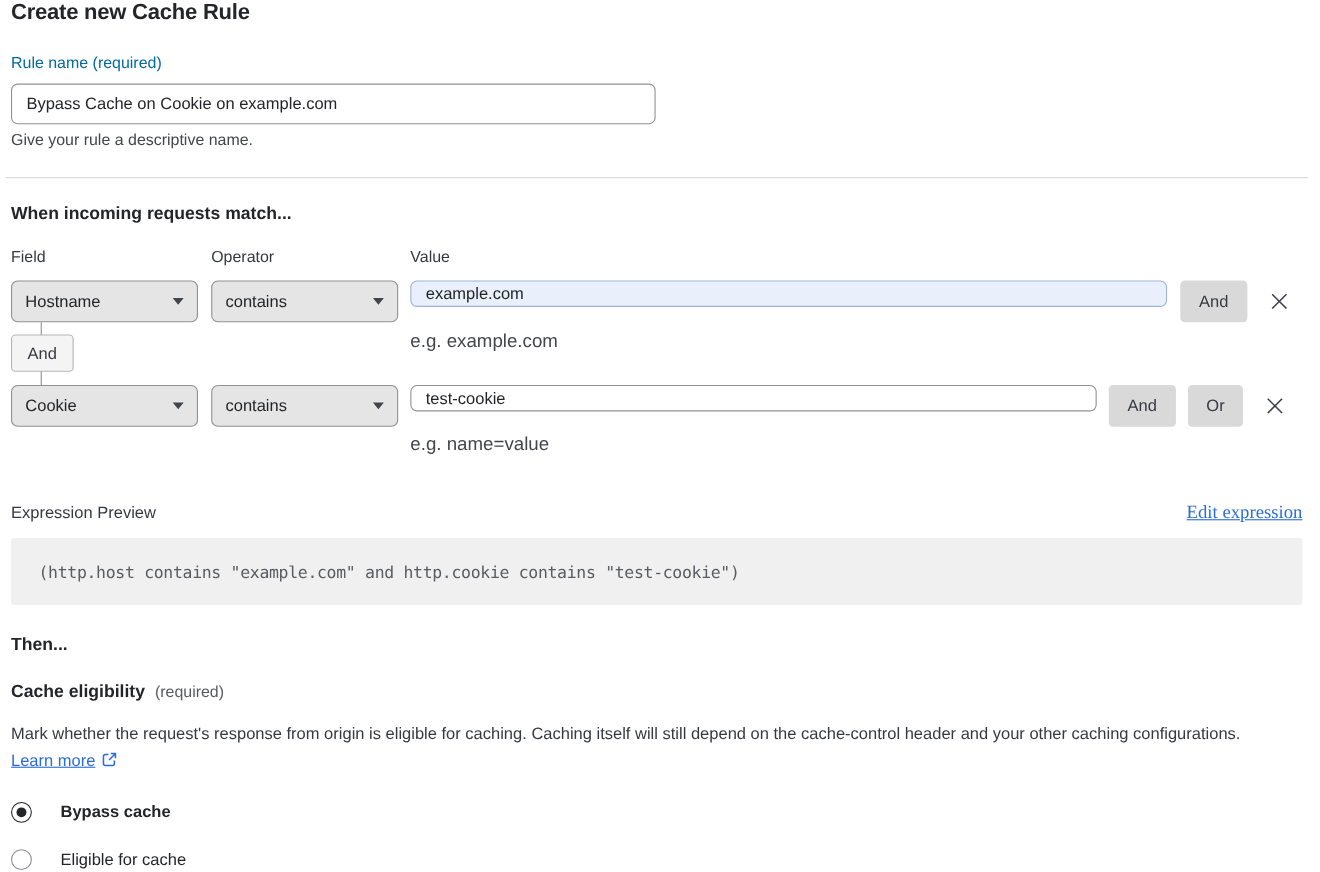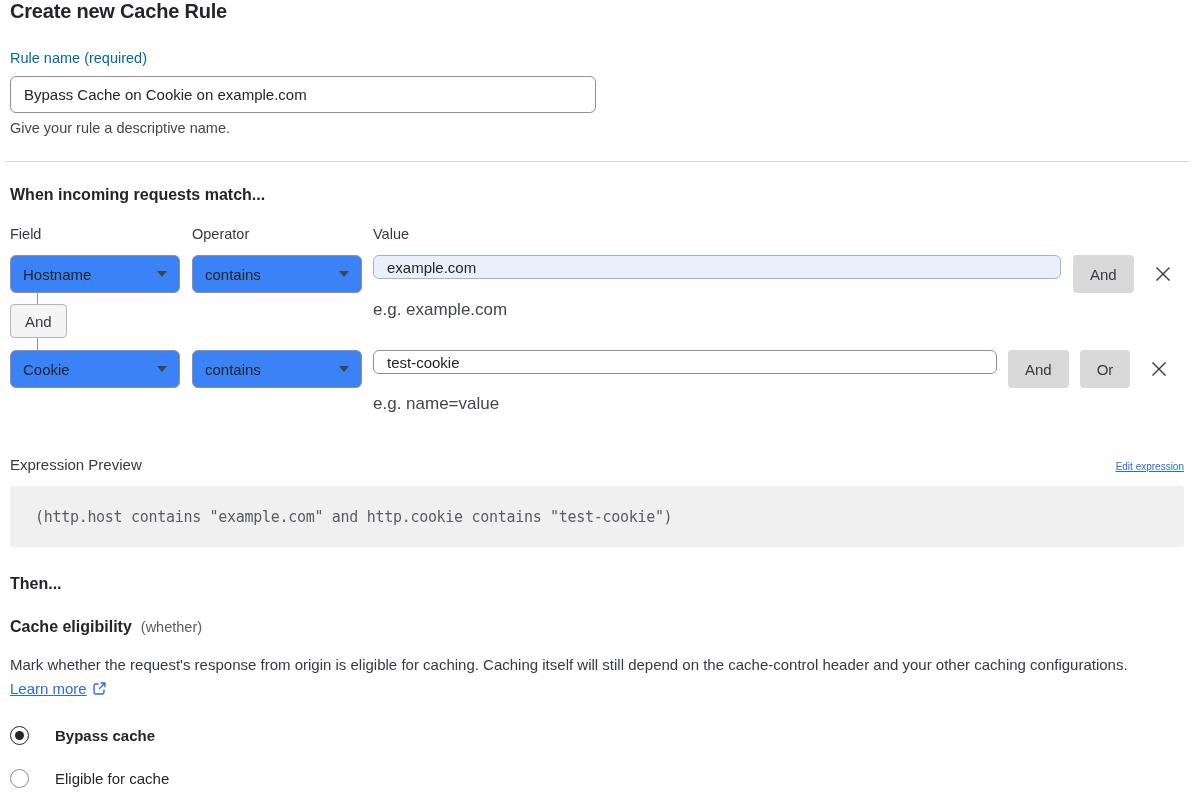--- a/index.html
+++ b/index.html
@@ -53,21 +53,21 @@
   .crow { position: absolute; left: 0; display: flex; align-items: stretch; height: 38px; }
   .crow-1 { top: 0; }
   .crow-2 { top: 95px; }
   .hint { position: absolute; left: 363px; font-size: 17px; color: #43464b; }
   .hint-1 { top: 45px; }
   .hint-2 { top: 139px; }
 
   .select-box {
     width: 170px; box-sizing: border-box;
     border: 1px solid #8f9194; border-radius: 6px;
-    background: #3b82f6; cursor: pointer;
+    background: #e5e5e5; cursor: pointer;
     display: flex; align-items: center; justify-content: space-between;
     padding: 0 12px; font-size: 15px; color: #232528;
   }
   .select-operator { margin-left: 12px; gap: 35px; }
   .caret {
     width: 0; height: 0; margin-left: 8px;
     border-left: 5px solid transparent;
     border-right: 5px solid transparent;
     border-top: 6px solid #41454a;
   }
@@ -108,22 +108,22 @@
     font-size: 15px; padding: 7px 14px; cursor: pointer;
   }
 
   
   .expr-header {
     display: flex; justify-content: space-between; align-items: baseline;
     margin-top: 44px;
   }
   .expr-label { font-size: 15px; color: #36393f; }
   .edit-link {
-    font-size: 10px; color: #2b6cd9;
-    text-decoration: underline; cursor: pointer;
+    font-size: 17px; color: #2b6cd9;
+    text-decoration: underline; cursor: pointer; font-family: Liberation Serif, serif;
   }
   .expr-code {
     margin-top: 13px; height: 61px; box-sizing: border-box;
     background: #f0f0f0; border-radius: 3px;
     display: flex; align-items: center; padding: 0 25px;
     font-family: "DejaVu Sans Mono", "Liberation Mono", monospace;
     font-size: 15px; color: #595c60; letter-spacing: -0.3px;
     white-space: pre;
   }
 
@@ -226,21 +226,21 @@
   <div class="expr-header">
     <span class="expr-label">Expression Preview</span>
     <a class="edit-link">Edit expression</a>
   </div>
   <div class="expr-code">(http.host contains "example.com" and http.cookie contains "test-cookie")</div>
 
   <h2 class="section-heading then-heading">Then...</h2>
 
   <div class="eligibility-heading">
     <span class="eligibility-title">Cache eligibility</span>
-    <span class="required-note">(whether)</span>
+    <span class="required-note">(required)</span>
   </div>
 
   <p class="description"><span>Mark whether the request's response from origin is eligible for caching. Caching itself will still depend on the cache-control header and your other caching configurations.</span>
     <a class="learn-more-link">Learn more</a><svg class="ext-icon" width="15" height="15" viewBox="0 0 16 16">
         <path d="M7 3.2H4C2.9 3.2 2.2 3.9 2.2 5v6.9c0 1.1 0.7 1.9 1.8 1.9h7c1.1 0 1.8-0.8 1.8-1.9V9" fill="none" stroke="#2b6cd9" stroke-width="1.5"></path>
         <path d="M9.3 2.2H13.8V6.7 M13.6 2.4 L7.6 8.4" fill="none" stroke="#2b6cd9" stroke-width="1.5"></path>
       </svg>
   </p>
 
   <div class="radio-row">

